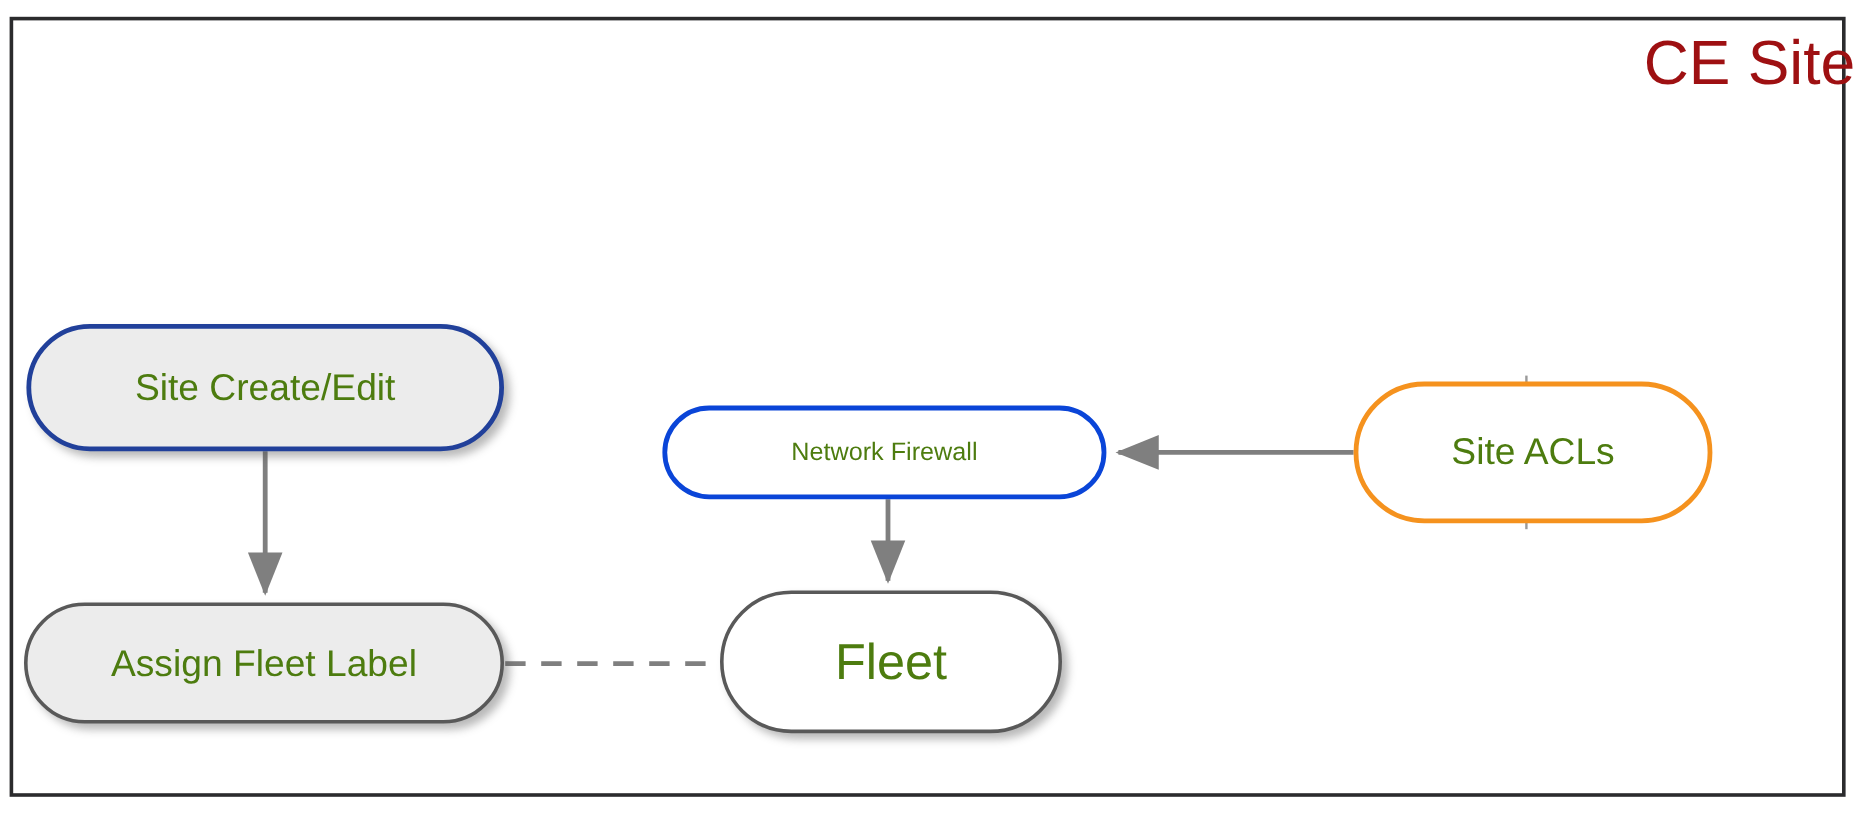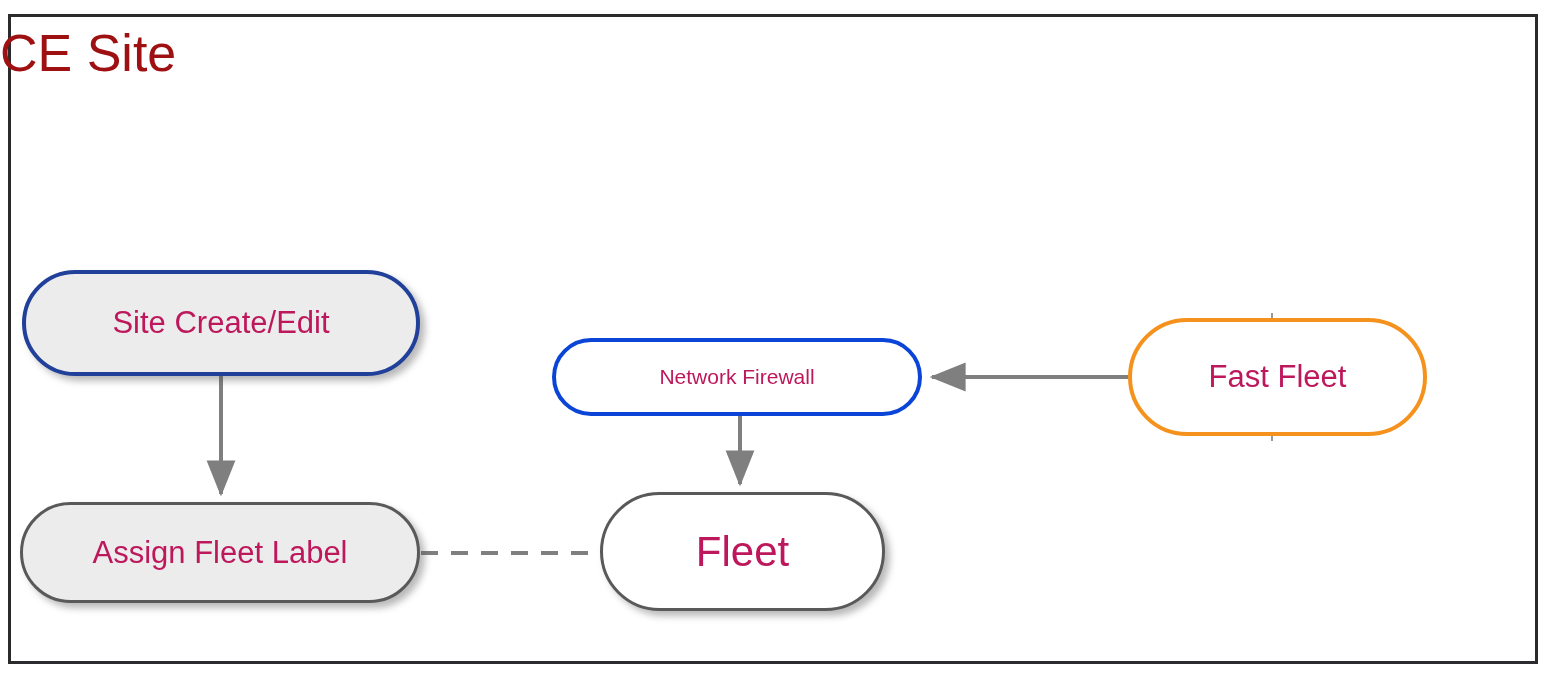--- a/index.html
+++ b/index.html
@@ -25,35 +25,35 @@
     height: 650px;
     border: 3px solid #2b2b2d;
     box-sizing: border-box;
     background: #ffffff;
   }
   .diagram-title {
     position: absolute;
     left: 0;
     top: 22px;
     width: 1546px;
-    text-align: left;
+    text-align: right;
     font-size: 52px;
     line-height: 62px;
     color: #9E1012;
     font-family: "Liberation Sans", sans-serif;
     white-space: nowrap;
   }
   .node {
     position: absolute;
     display: flex;
     align-items: center;
     justify-content: center;
     box-sizing: border-box;
     font-family: "Liberation Sans", sans-serif;
-    color: #be185d;
+    color: #4d7c0f;
     text-align: left;
     white-space: nowrap;
   }
   .node .node-label {
     display: block;
     pointer-events: none;
   }
 
   
   #node-site-create-edit {
@@ -152,16 +152,16 @@
 
   <div class="node" id="node-network-firewall">
     <span class="node-label">Network Firewall</span>
   </div>
 
   <div class="node" id="node-fleet">
     <span class="node-label">Fleet</span>
   </div>
 
   <div class="node" id="node-fast-acls">
-    <span class="node-label">Fast Fleet</span>
+    <span class="node-label">Site ACLs</span>
   </div>
 
 </div>
 
 </body></html>

